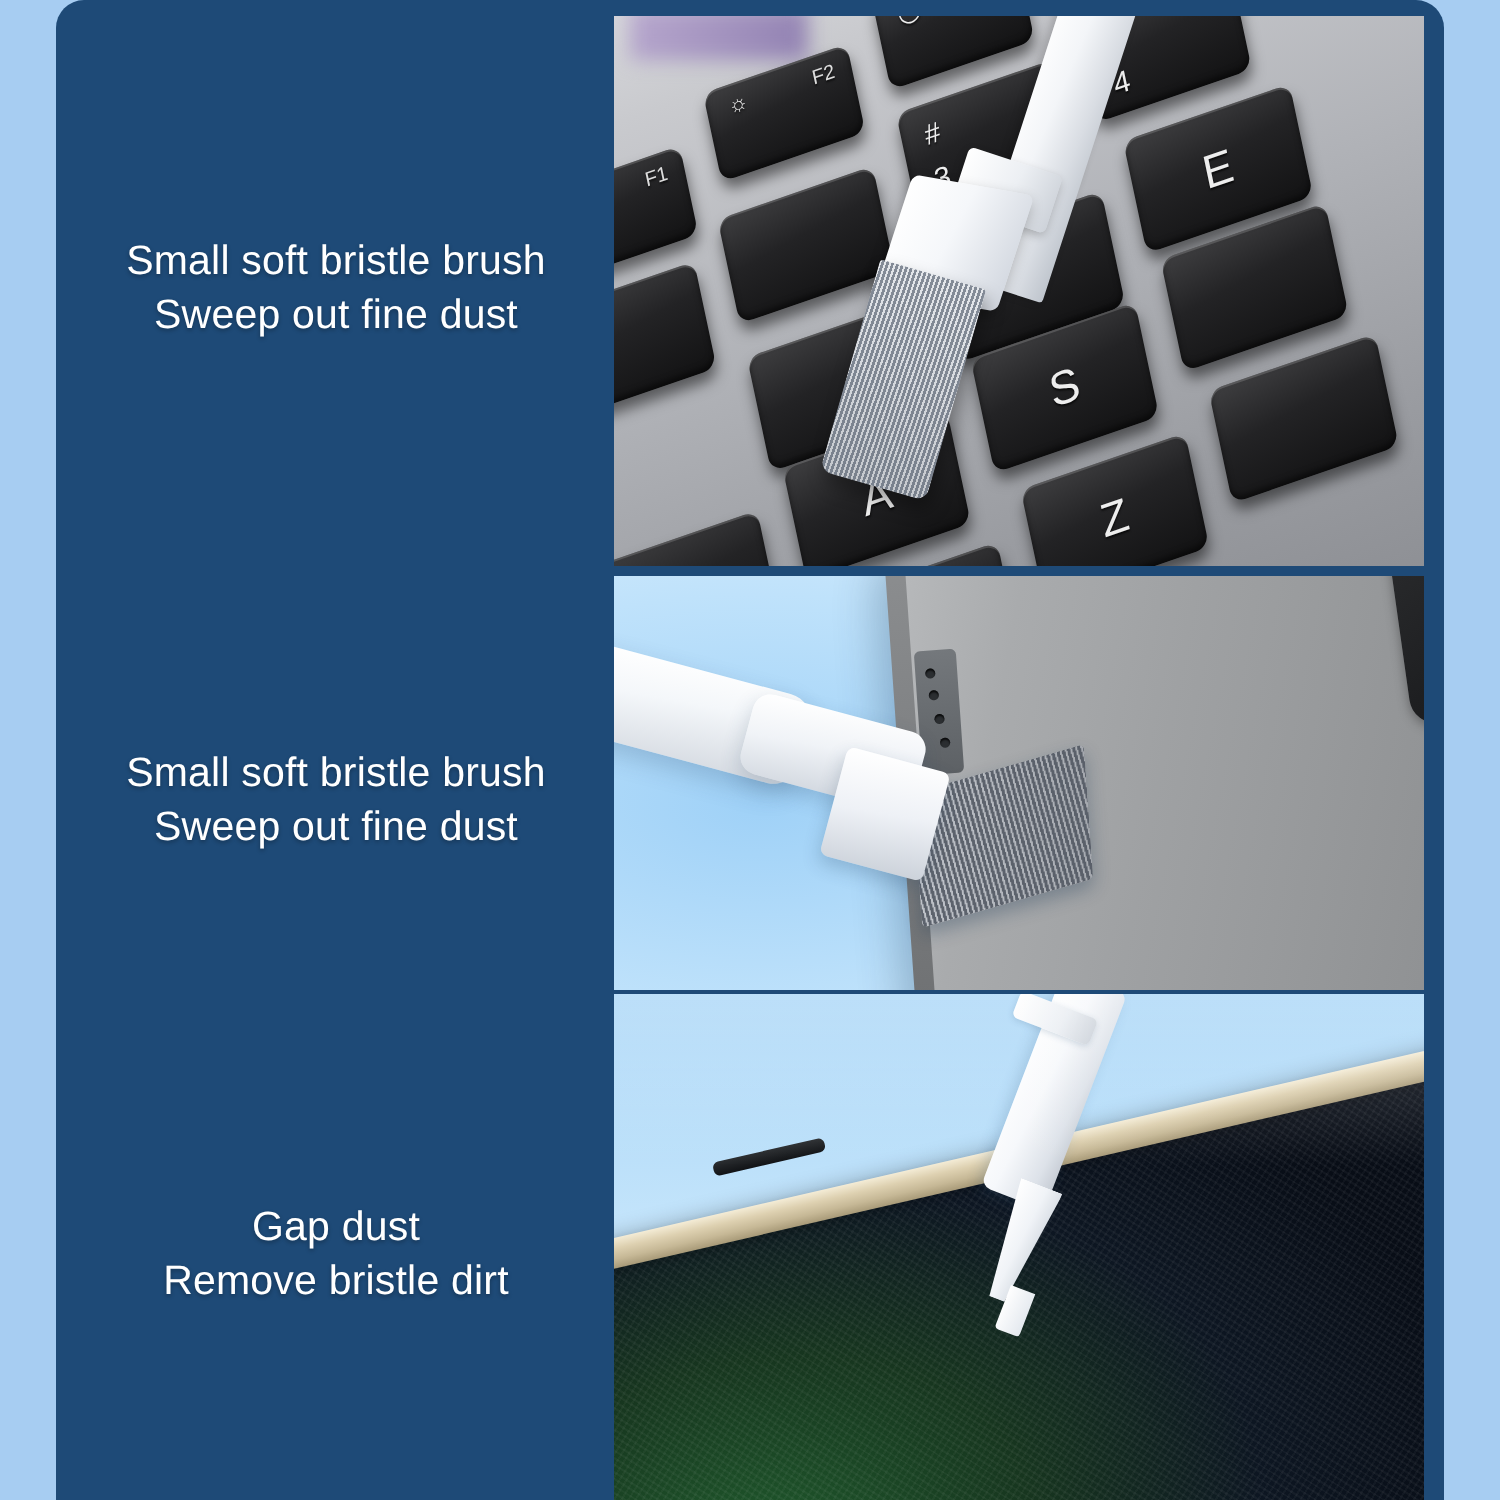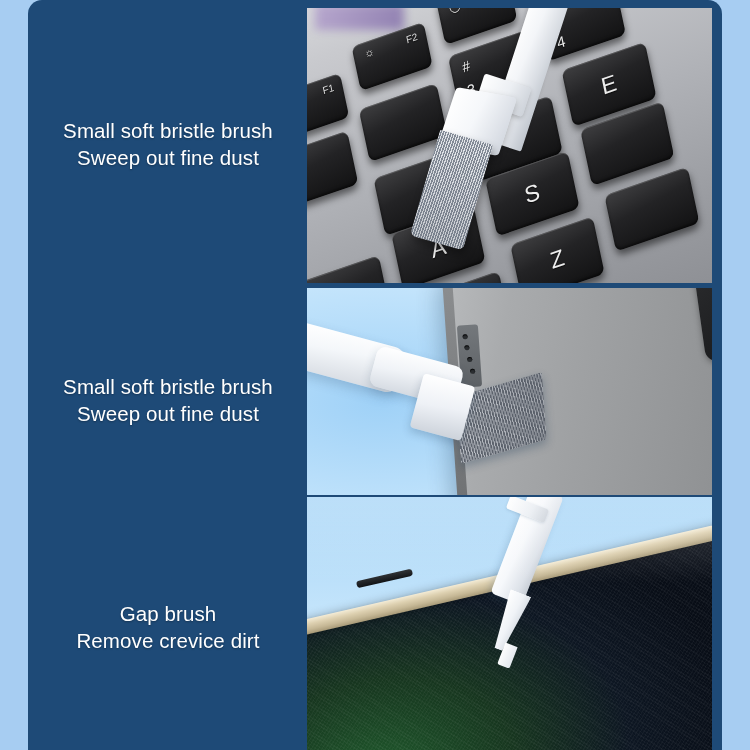--- a/index.html
+++ b/index.html
@@ -328,22 +328,22 @@
       <span class="l1">Small soft bristle brush</span>
       <span class="l2">Sweep out fine dust</span>
     </div>
 
     <div class="caption" id="cap-2">
       <span class="l1">Small soft bristle brush</span>
       <span class="l2">Sweep out fine dust</span>
     </div>
 
     <div class="caption" id="cap-3">
-      <span class="l1">Gap brush</span>
-      <span class="l2">Remove crevice dirt</span>
+      <span class="l1">Gap dust</span>
+      <span class="l2">Remove bristle dirt</span>
     </div>
 
     <div class="panel" id="panel-1">
       <div class="ph">
         <div class="kb-bg"></div>
         <div class="kb-purple"></div>
 
         <div class="kb-plane">
 
           <div class="key" style="left:6%;  top:20%; width:14%; height:11%;">

